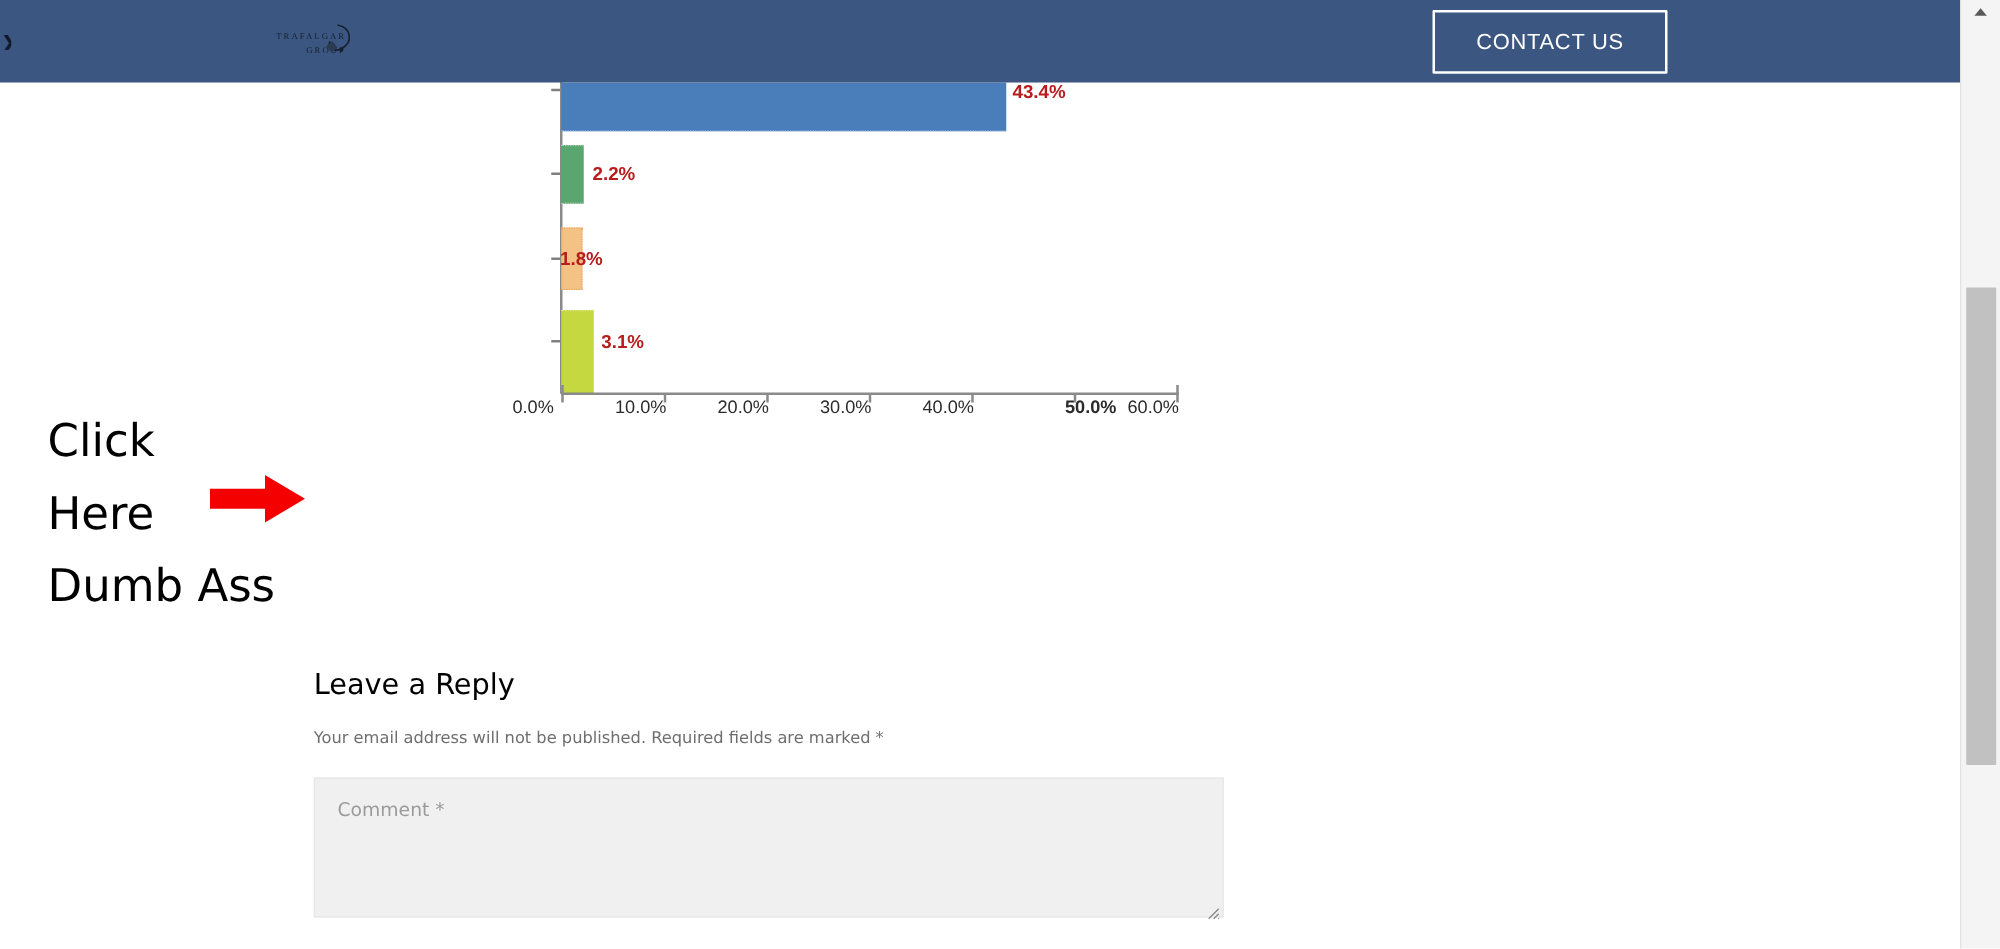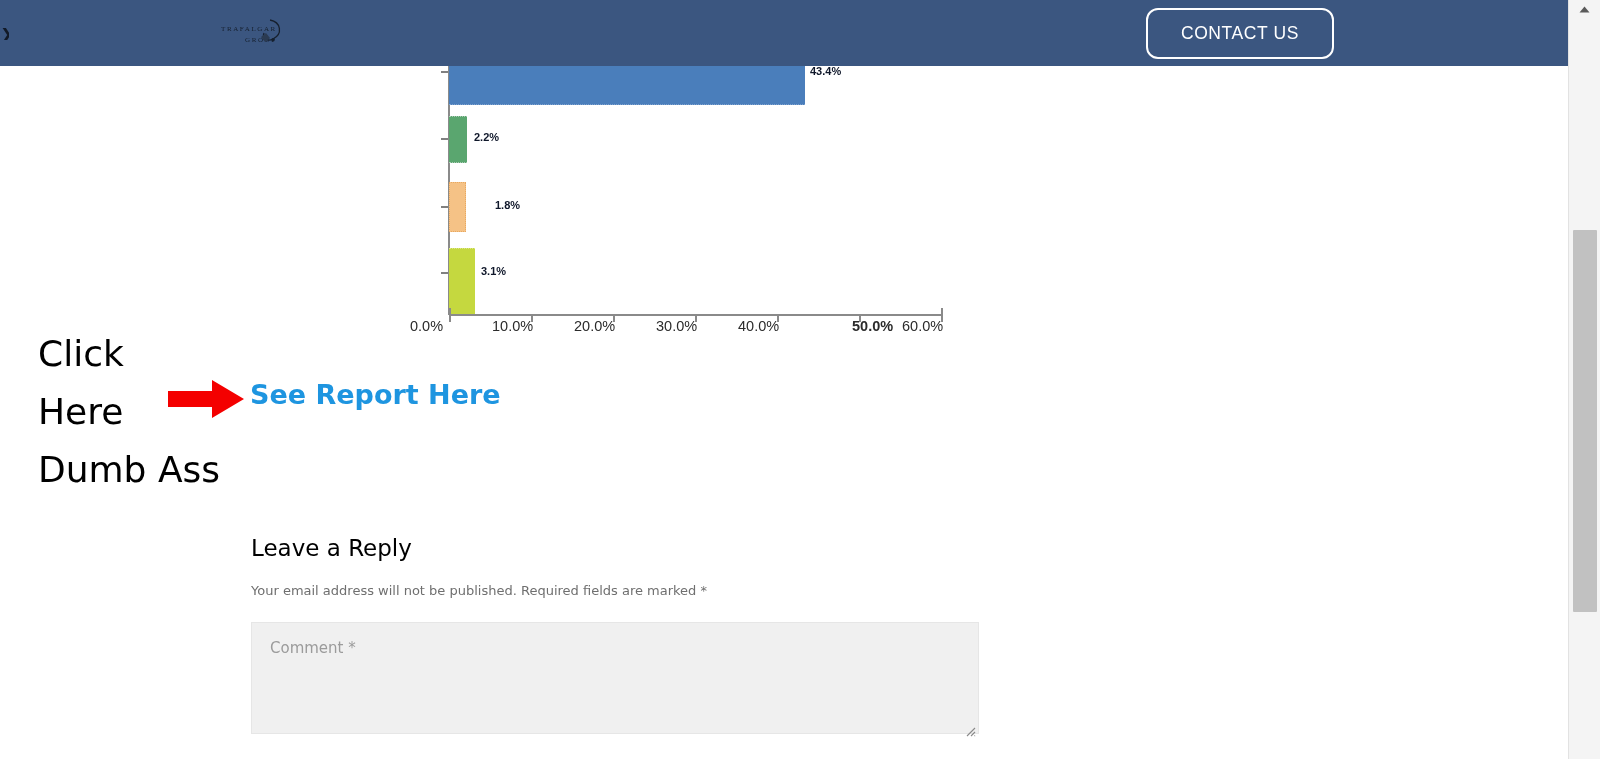--- a/index.html
+++ b/index.html
@@ -48,23 +48,23 @@
     height: 1.5px;
     background: #808080;
   }
   .bar {
     position: absolute;
     left: 449px;
   }
   .bar-value {
     position: absolute;
     font-family: "Liberation Sans", sans-serif;
-    font-size: 11px;
+    font-size: 15px;
     font-weight: 700;
-    color: #0f172a;
+    color: #b91c1c;
     white-space: nowrap;
   }
   .axis-line {
     position: absolute;
     left: 449px;
     top: 314px;
     width: 494px;
     height: 1.5px;
     background: #8a8a8a;
   }
@@ -117,21 +117,21 @@
     width: 110px;
     height: 38px;
   }
   #contact-us {
     position: absolute;
     left: 1146px;
     top: 8px;
     width: 188px;
     height: 51px;
     border: 2px solid #ffffff;
-    border-radius: 12px;
+    border-radius: 1px;
     color: #ffffff;
     font-size: 17.5px;
     letter-spacing: 0.6px;
     display: flex;
     align-items: center;
     justify-content: center;
     box-sizing: border-box;
     cursor: pointer;
     background: transparent;
   }
@@ -276,21 +276,21 @@
 
         <span class="tick-dash" style="left:441px; top:138px;"></span>
         <div class="bar" style="top:116px; width:18px; height:45px; background:#5aa66f; border-bottom:1.5px dotted #a9cbb3; border-top:1.5px dotted #a9cbb3;"></div>
         <span class="bar-value" style="left:474px; top:131px;">2.2%</span>
       </div>
 
       <div class="bar-row" style="top:0;">
 
         <span class="tick-dash" style="left:441px; top:206px;"></span>
         <div class="bar" style="top:182px; width:17px; height:50px; background:#f5c286; border:1.5px dotted #e8a860; box-sizing:border-box;"></div>
-        <span class="bar-value" style="left:495px; top:199px;">1.8%</span>
+        <span class="bar-value" style="left:448px; top:199px;">1.8%</span>
       </div>
 
       <div class="bar-row" style="top:0;">
 
         <span class="tick-dash" style="left:441px; top:272px;"></span>
         <div class="bar" style="top:248px; width:26px; height:66px; background:#c5d83f; border-top:1.5px dotted #dbe68a;"></div>
         <span class="bar-value" style="left:481px; top:265px;">3.1%</span>
       </div>
 
       <div class="axis-line"></div>
@@ -319,21 +319,20 @@
       <div>Here</div>
       <div>Dumb Ass</div>
     </div>
 
     <div id="annot-arrow">
       <svg width="76" height="40" viewBox="0 0 76 40">
         <polygon points="0,12 44,12 44,1 76,20 44,39 44,28 0,28" fill="#f40000"></polygon>
       </svg>
     </div>
 
-    <a id="report-link">See Report Here</a>
 
     <div id="comments">
       <h2 id="reply-title">Leave a Reply</h2>
       <p id="reply-note">Your email address will not be published. Required fields are marked *</p>
       <textarea id="comment-field" placeholder="Comment *" style=""></textarea>
       <div id="resize-grip">
         <svg width="12" height="12" viewBox="0 0 12 12">
           <path d="M11,3 L3,11 M11,7 L7,11 M11,10.5 L10.5,11" stroke="#8a8a8a" stroke-width="1.1" fill="none"></path>
         </svg>
       </div>

